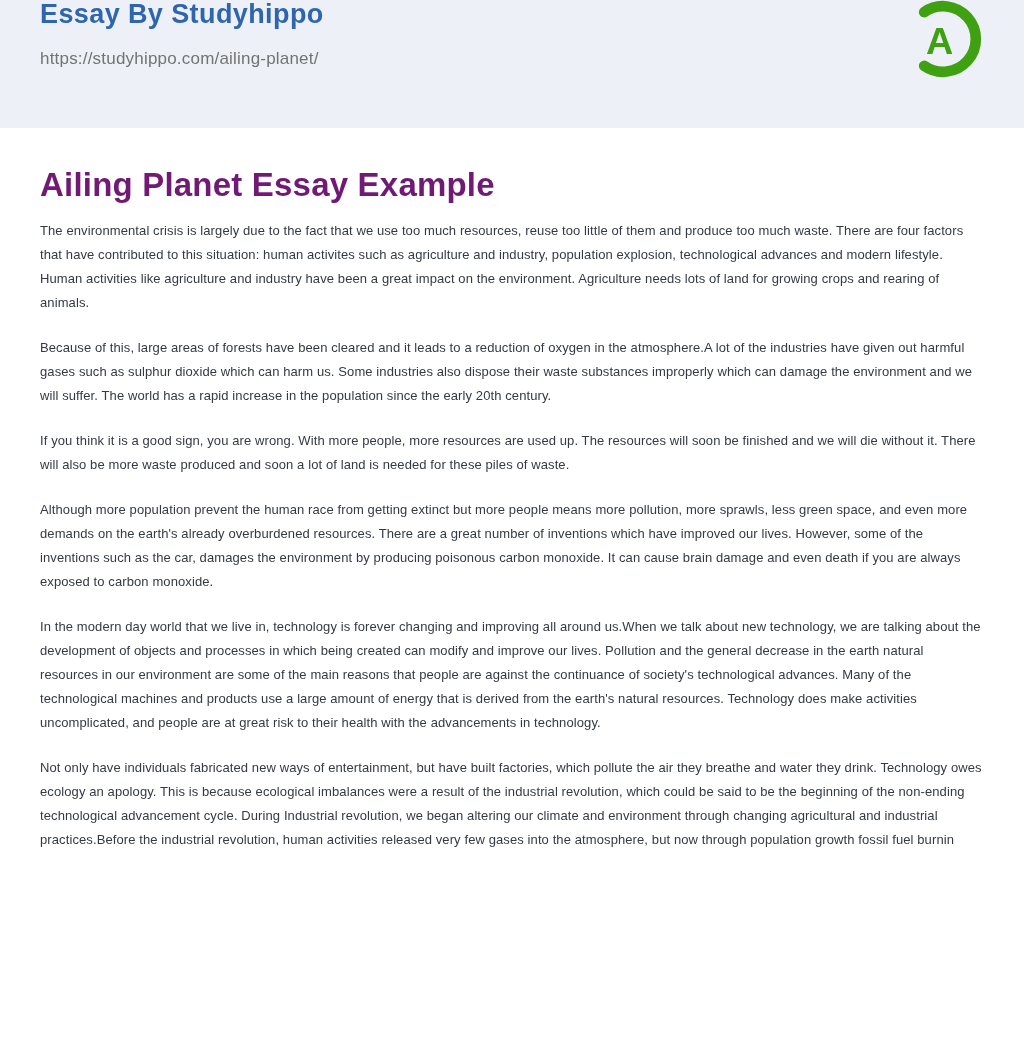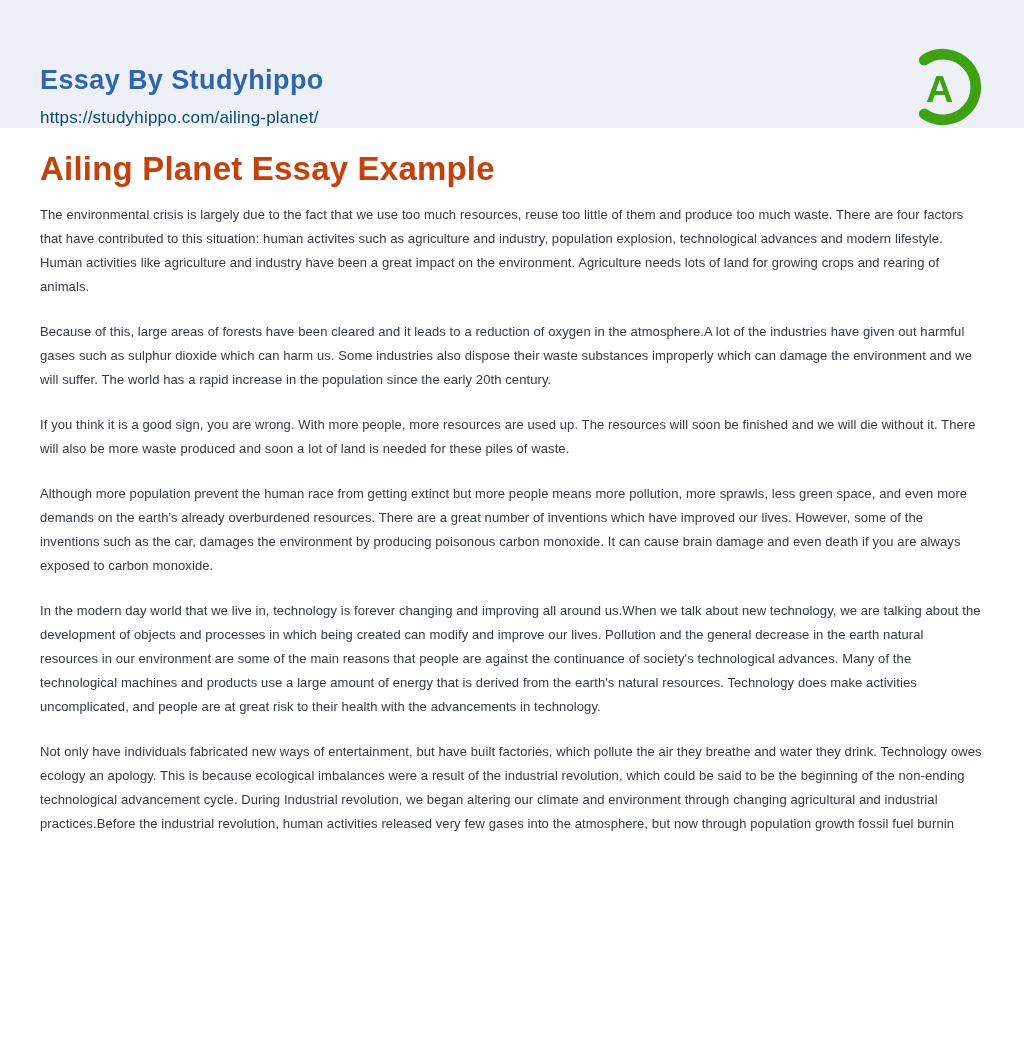--- a/index.html
+++ b/index.html
@@ -14,59 +14,59 @@
     height: 1051px;
     overflow: hidden;
   }
 
   
   .header {
     width: 100%;
     height: 128px;
     background: #edf1f7;
     display: flex;
-    align-items: flex-end;
+    align-items: flex-start;
     justify-content: space-between;
     padding: 0 40px;
   }
   .header-text {
     display: flex;
     flex-direction: column;
   }
   .site-title {
     font-size: 27px;
     font-weight: bold;
     color: #2e65ad;
     letter-spacing: 0.4px;
     line-height: 1.1;
   }
   .page-url {
-    margin-top: 12px;
+    margin-top: 19px;
     font-size: 17px;
-    color: #0c4a6e;
+    color: #737373;
     text-decoration: none;
     letter-spacing: 0.2px;
   }
   .logo {
     width: 82px;
     height: 82px;
     flex: 0 0 auto;
     margin-top: -2px;
   }
   .logo svg { display: block; width: 82px; height: 82px; }
 
   
   .content {
     padding: 20px 40px 0 40px;
   }
   .article-title {
-    margin: 0 0 14px 0;
+    margin: 16px 0 14px 0;
     font-size: 33px;
     font-weight: bold;
-    color: #c2410c;
+    color: #701a75;
     letter-spacing: 0.2px;
     line-height: 1.25;
   }
   .content p {
     margin: 0 0 21px 0;
     font-size: 13px;
     line-height: 24px;
     color: #343a43;
     letter-spacing: 0.1px;
   }

